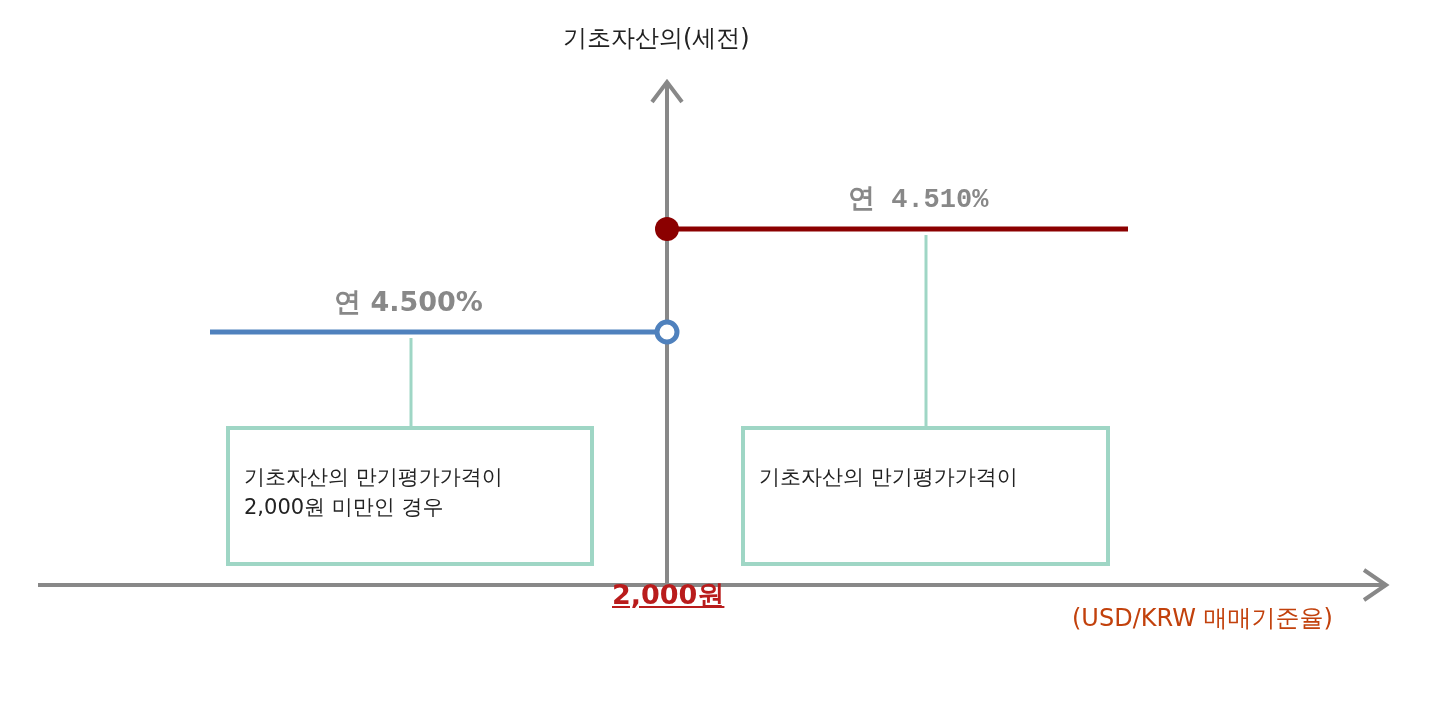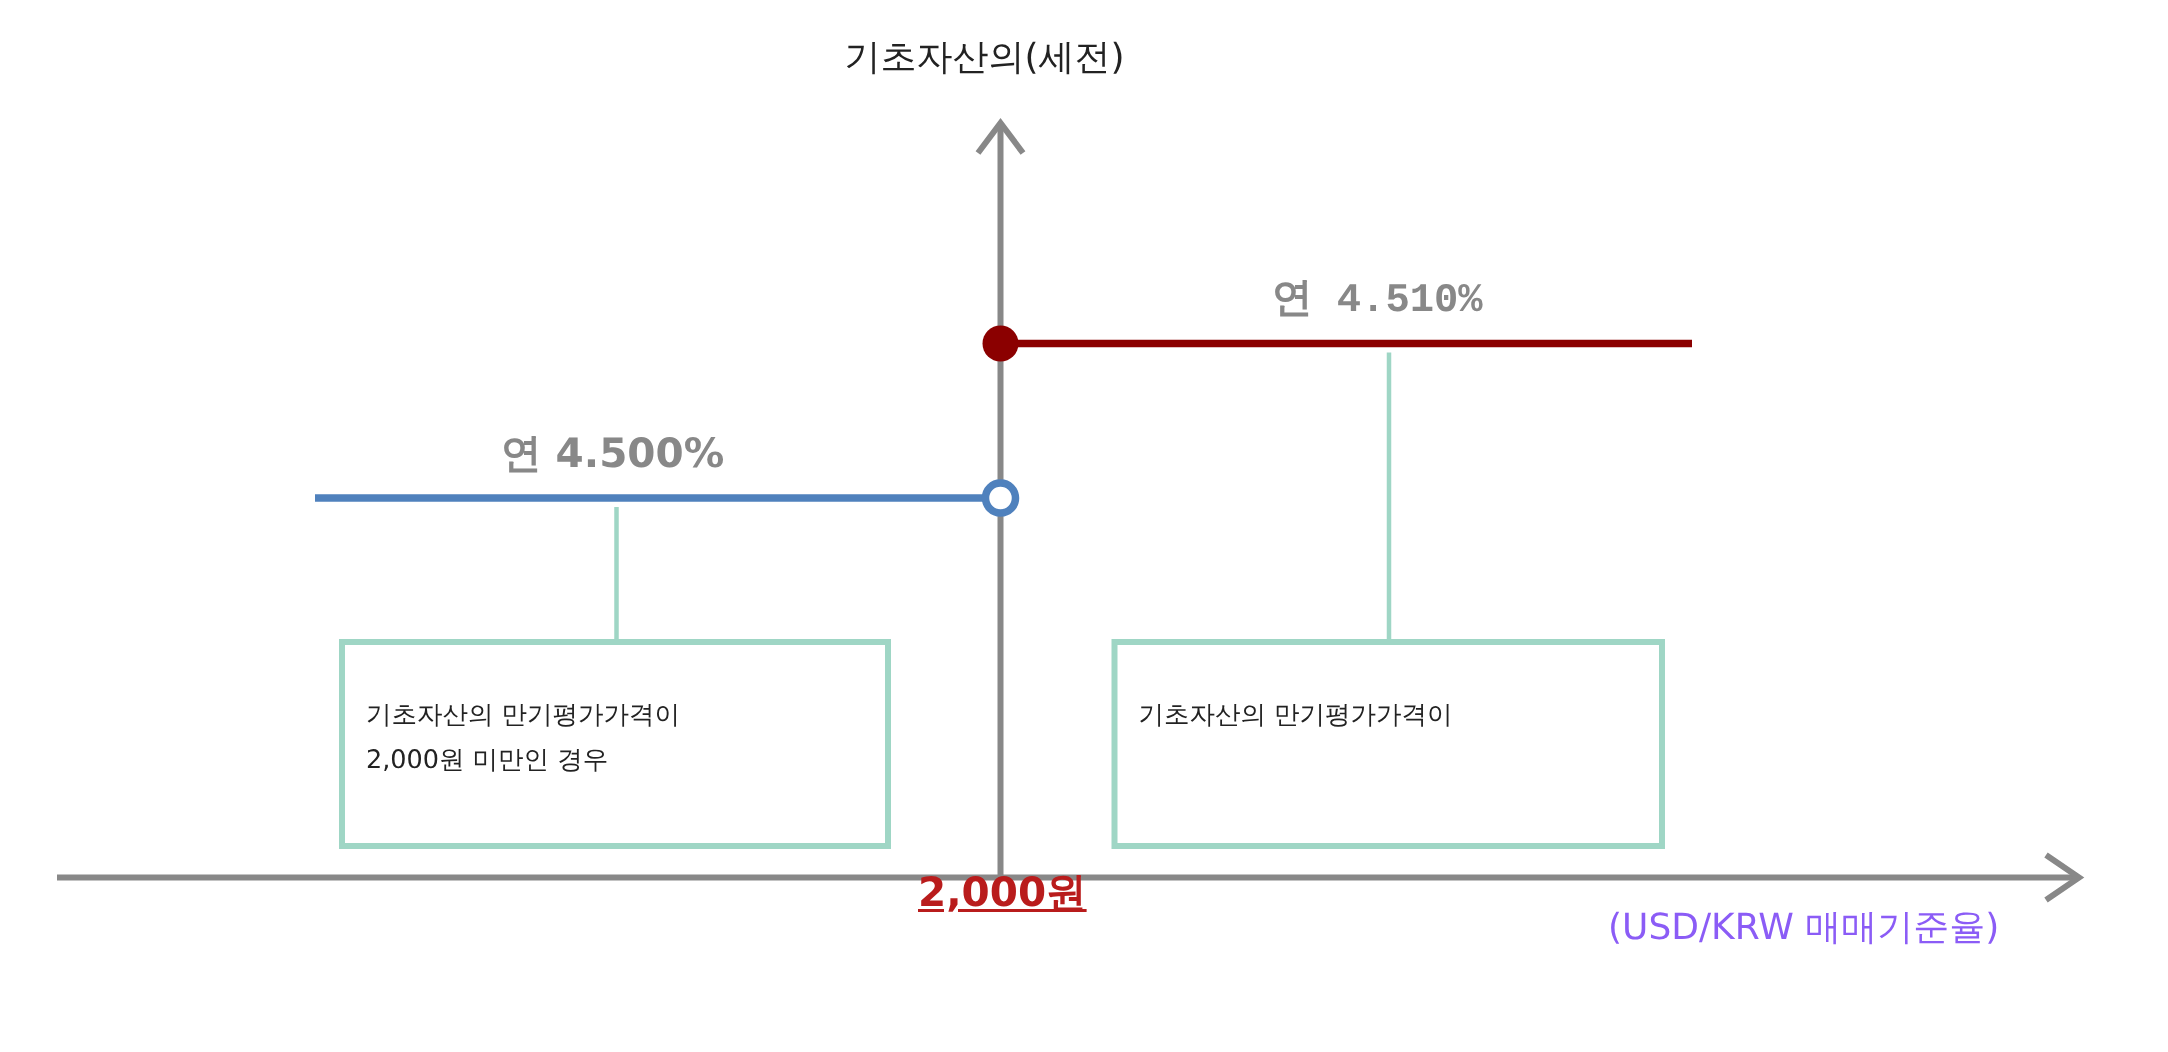--- a/index.html
+++ b/index.html
@@ -1,29 +1,29 @@
 <!DOCTYPE html>
 <html><head>
 <meta charset="utf-8">
 <style>
   html, body { margin: 0; padding: 0; background: #ffffff; }
   body { width: 1445px; height: 701px; position: relative; overflow: hidden;
          font-family: "DejaVu Sans", "Liberation Sans", sans-serif; }
   svg.diagram { position: absolute; left: 0; top: 0; }
   .lbl { position: absolute; white-space: nowrap; }
   .y-title { left: 563px; top: 22px; font-size: 24px; color: #222; }
-  .x-title { left: 1072px; top: 602px; font-size: 24px; color: #8b5cf6; }
+  .x-title { left: 1072px; top: 602px; font-size: 24px; color: #c2410c; }
   .val { font-size: 27px; font-weight: bold; color: #888888; }
   .val-hi { left: 848px; top: 180px; font-family: Liberation Mono, monospace; }
   .val-lo { left: 334px; top: 284px; }
   .threshold { left: 612px; top: 577px; font-size: 27px; font-weight: bold; color: #b91c1c; text-decoration: underline; }
   .box { position: absolute; border: 4px solid #9fd6c5; background: #fff; box-sizing: border-box; }
   .box-lo { left: 226px; top: 426px; width: 368px; height: 140px; }
   .box-hi { left: 741px; top: 426px; width: 369px; height: 140px; }
-  .box-text { position: absolute; left: 14px; top: 32px; font-size: 17px; line-height: 30px; color: #222; white-space: nowrap; }
+  .box-text { position: absolute; left: 14px; top: 32px; font-size: 21px; line-height: 30px; color: #222; white-space: nowrap; }
 </style>
 </head>
 <body>
 
 <svg class="diagram" width="1445" height="701">
 
   <line x1="38" y1="585" x2="1384" y2="585" stroke="#888888" stroke-width="4"></line>
   <polyline points="1364,570 1386,585 1364,600" fill="none" stroke="#888888" stroke-width="4"></polyline>
 
   <line x1="667" y1="585" x2="667" y2="84" stroke="#888888" stroke-width="4"></line>

